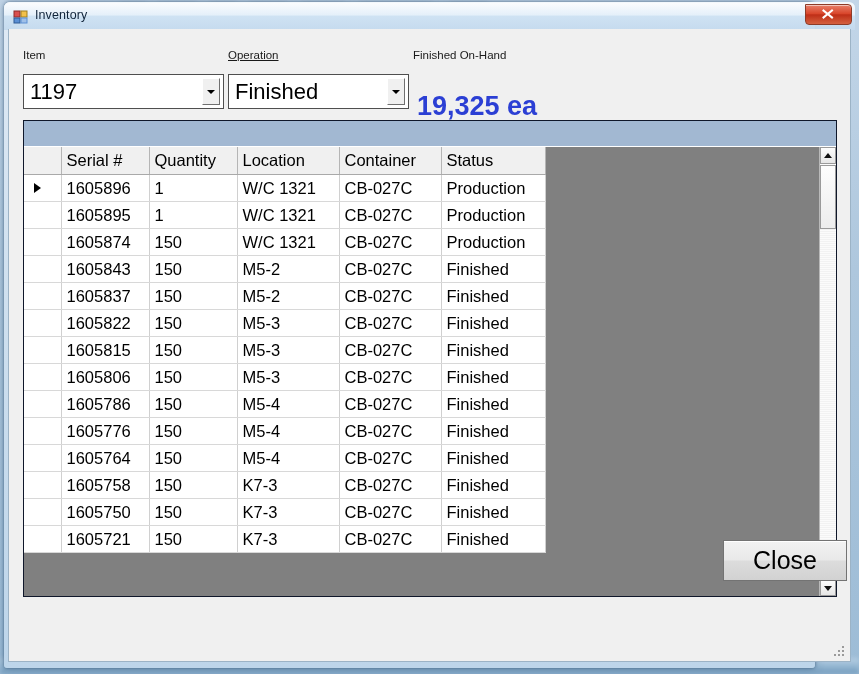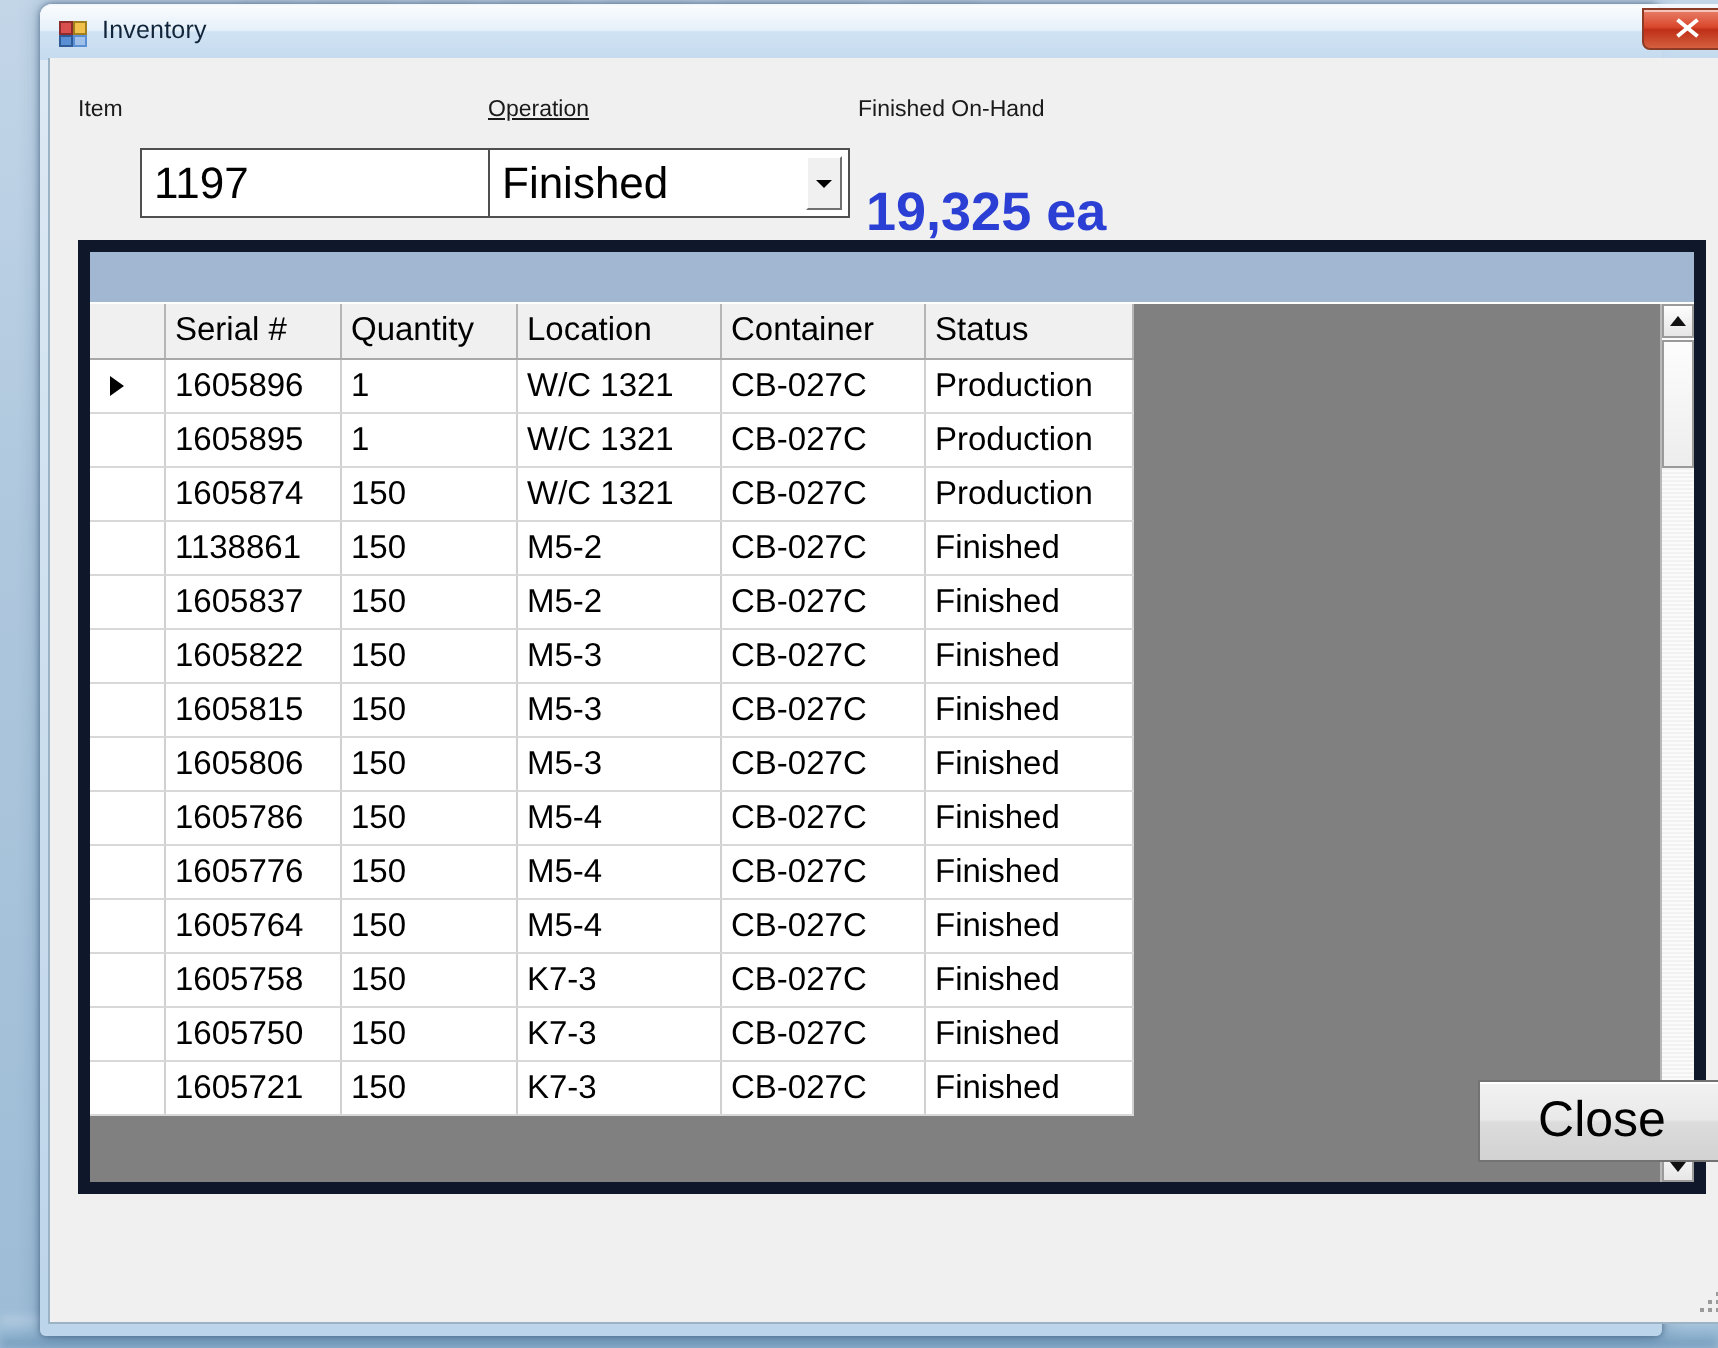--- a/index.html
+++ b/index.html
@@ -49,21 +49,21 @@
     position: absolute;
     left: 0; bottom: 0;
     width: 859px; height: 16px;
     background: linear-gradient(180deg,#b9d0e4 0%, #8fb3cf 60%, #6e96b8 100%);
     filter: blur(2px);
   }
 
   
   #window {
     position: absolute;
-    left: 20px; top: 2px;
+    left: 4px; top: 2px;
     width: 811px; height: 666px;
     border-radius: 6px 6px 3px 3px;
     background: linear-gradient(180deg,#dfeaf5 0%, #cfe0ef 45%, #bdd5ea 100%);
     box-shadow: 0 0 3px rgba(20,50,80,.55), 0 0 10px rgba(30,70,110,.35);
     box-sizing: border-box;
     padding: 12px;
   }
   #titlebar {
     position: absolute;
     left: 0; top: 0;
@@ -167,21 +167,21 @@
     font-weight: bold;
     color: #2b3fd4;
     white-space: nowrap;
     margin-top: 16px;
   }
 
   
   #grid {
     position: absolute;
     background: #b91c1c;
-    border: 6px solid #0f172a;
+    border: 1px solid #0f172a;
     box-sizing: border-box;
     overflow: hidden;
   }
   #grid-caption {
     position: absolute;
     left: 0; top: 0;
     right: 0;
     height: 25px;
     background: #a2b8d2;
     border-bottom: 1px solid #ffffff;
@@ -329,21 +329,21 @@
       </svg>
     </div>
   </div>
 
   <div id="client">
 
     <span class="field-label" style="left:14px; top:20px;">Item</span>
     <span class="field-label" style="left:219px; top:20px;text-decoration:underline;">Operation</span>
     <span class="field-label" style="left:404px; top:20px;">Finished On-Hand</span>
 
-    <div class="combo" style="left:14px; top:45px; width:201px;margin-left:31px;">
+    <div class="combo" style="left:14px; top:45px; width:201px;">
       <span class="val">1197</span>
       <span class="dropbtn">
         <span class="arw"></span>
       </span>
     </div>
 
     <div class="combo" style="left:219px; top:45px; width:181px;">
       <span class="val">Finished</span>
       <span class="dropbtn">
         <span class="arw"></span>
@@ -398,21 +398,21 @@
               <tr>
                 <td class="rowhdr"></td>
                 <td>1605874</td>
                 <td>150</td>
                 <td>W/C 1321</td>
                 <td>CB-027C</td>
                 <td>Production</td>
               </tr>
               <tr>
                 <td class="rowhdr"></td>
-                <td>1138861</td>
+                <td>1605843</td>
                 <td>150</td>
                 <td>M5-2</td>
                 <td>CB-027C</td>
                 <td>Finished</td>
               </tr>
               <tr>
                 <td class="rowhdr"></td>
                 <td>1605837</td>
                 <td>150</td>
                 <td>M5-2</td>

